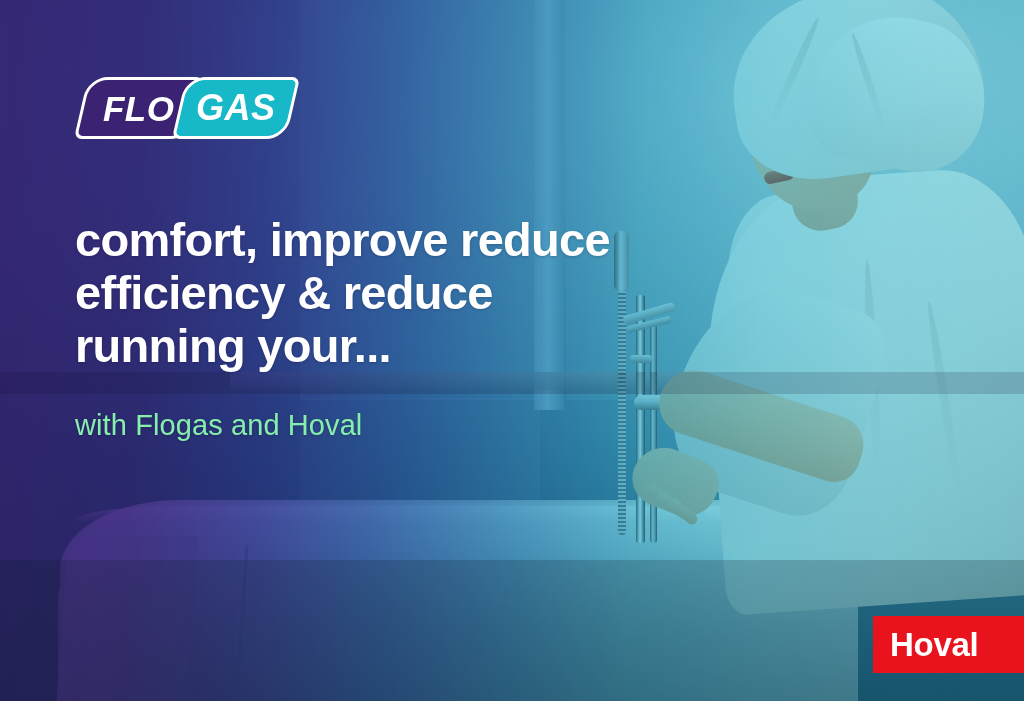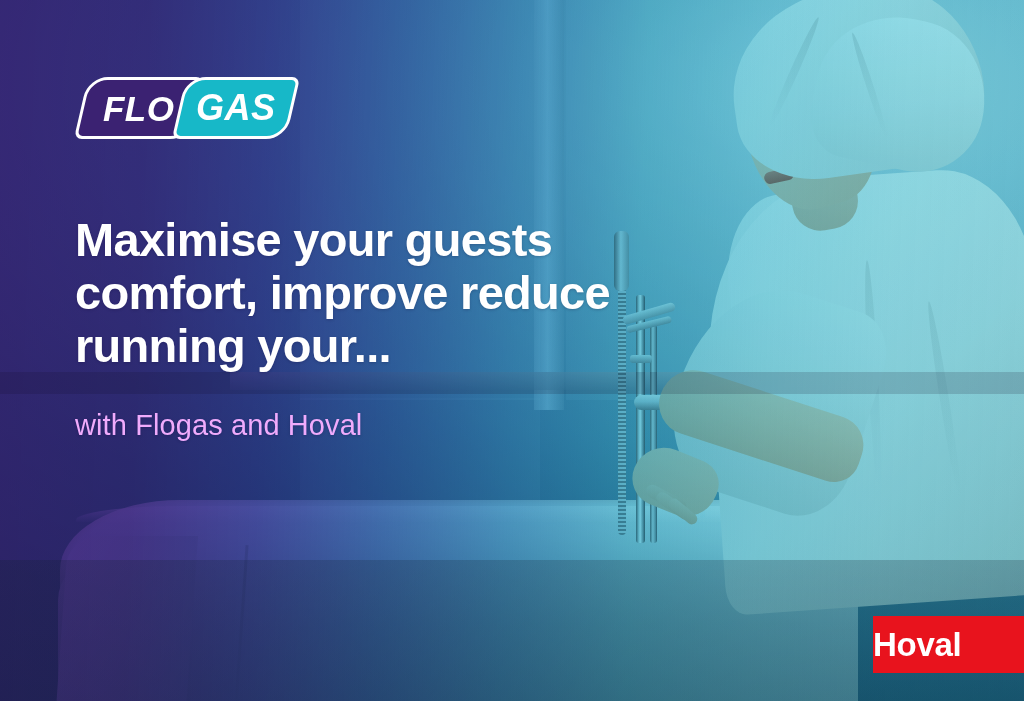--- a/index.html
+++ b/index.html
@@ -405,21 +405,21 @@
     font-size: 47px;
     line-height: 53px;
     font-weight: 700;
     letter-spacing: -0.7px;
     font-family: "Liberation Sans", sans-serif;
     text-shadow: 0 1px 3px rgba(20,10,50,0.22);
   }
   .headline .hl-line { display: block; white-space: nowrap; }
   .subhead {
     margin: 36px 0 0 0;
-    color: #f0abfc;
+    color: #86efac;
     font-size: 29px;
     line-height: 34px;
     font-weight: 400;
     letter-spacing: 0.1px;
     font-family: "Liberation Sans", sans-serif;
     text-shadow: 0 1px 3px rgba(20,10,50,0.22);
   }
 
   
   .hoval-logo {
@@ -428,20 +428,21 @@
     width: 151px; height: 57px;
     background: #e8131d;
     display: flex;
     align-items: center;
   }
   .hoval-word {
     color: #ffffff;
     font-size: 33px;
     font-weight: 700;
     letter-spacing: -0.3px;
+    margin-left: 17px;
     line-height: 1;
     font-family: "Liberation Sans", sans-serif;
   }
 </style>
 </head>
 <body>
 
 <div class="banner">
 
   <div class="photo-layer">
@@ -514,22 +515,22 @@
     <div class="logo-flo">
       <span class="logo-word">FLO</span>
     </div>
     <div class="logo-gas">
       <span class="logo-word">GAS</span>
     </div>
   </div>
 
   <div class="copy">
     <h1 class="headline">
-      <span class="hl-line">Maximise your guests</span>
       <span class="hl-line">comfort, improve reduce</span>
+      <span class="hl-line">efficiency &amp; reduce</span>
       <span class="hl-line">running your...</span>
     </h1>
     <p class="subhead">with Flogas and Hoval</p>
   </div>
 
   <div class="hoval-logo">
     <span class="hoval-word">Hoval</span>
   </div>
 
 </div>

